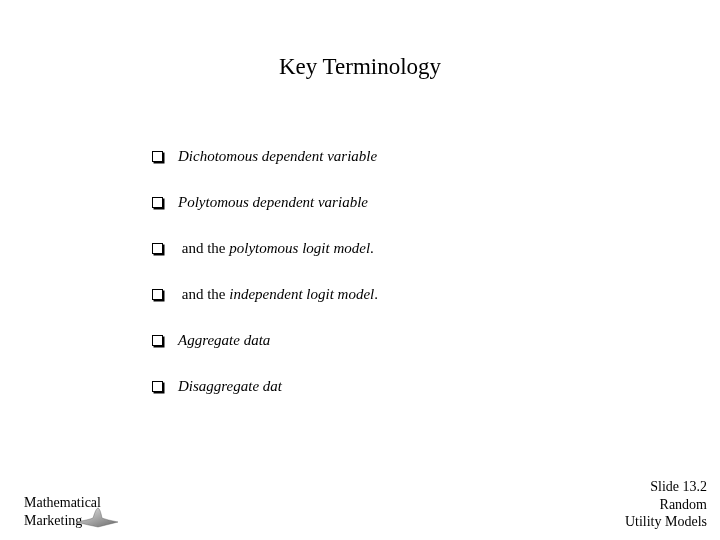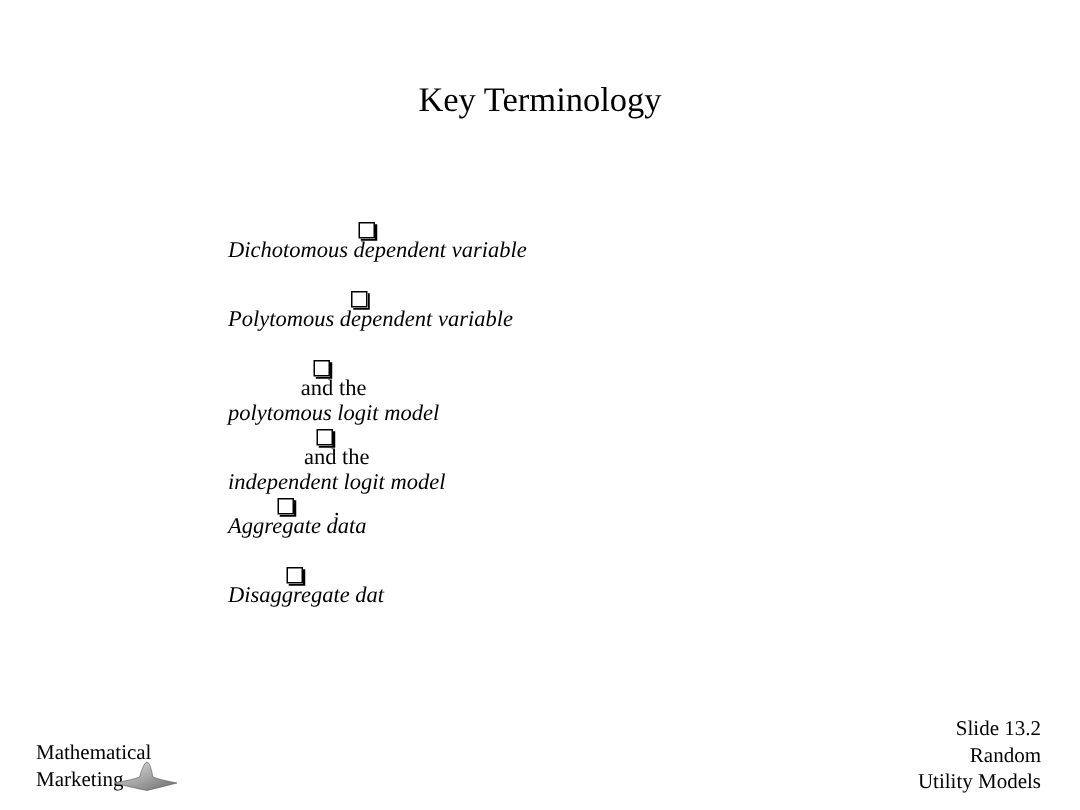--- a/index.html
+++ b/index.html
@@ -8,34 +8,34 @@
       font-family: "Liberation Serif", "DejaVu Serif", serif; color: #000;
     }
     .title {
       position: absolute; left: 0; width: 720px; top: 54px;
       text-align: center; font-size: 23px; margin-left: 0;
     }
     .title span { position: relative; left: 0px; margin-top: 41px; }
     .bullets { position: absolute; left: 152px; top: 148px; }
     .bullet {
       position: absolute; left: 0; white-space: nowrap;
-      font-size: 15px; display: flex; align-items: center; flex-direction: column;
+      font-size: 15px; display: flex; align-items: center;
     }
     .box {
       width: 9px; height: 9px; border: 1.5px solid #000;
       box-shadow: 1.5px 1.5px 0 #000; margin-right: 15px; flex: none;
       position: relative; top: 0px;
     }
     .it { font-style: italic; }
     .footer-left {
       position: absolute; left: 24px; top: 494px; font-size: 14px; line-height: 18px;
     }
     .logo { position: absolute; left: 76px; top: 506px; width: 42px; height: 22px; }
     .footer-right {
-      position: absolute; right: 26px; top: 478px; font-size: 14px; line-height: 17.5px;
+      position: absolute; right: 13px; top: 478px; font-size: 14px; line-height: 17.5px;
       text-align: right;
     }
   </style>
 </head>
 <body>
 
 <div class="title"><span>Key Terminology</span></div>
 
 <div class="bullets">
   <div class="bullet" style="top:0px">

